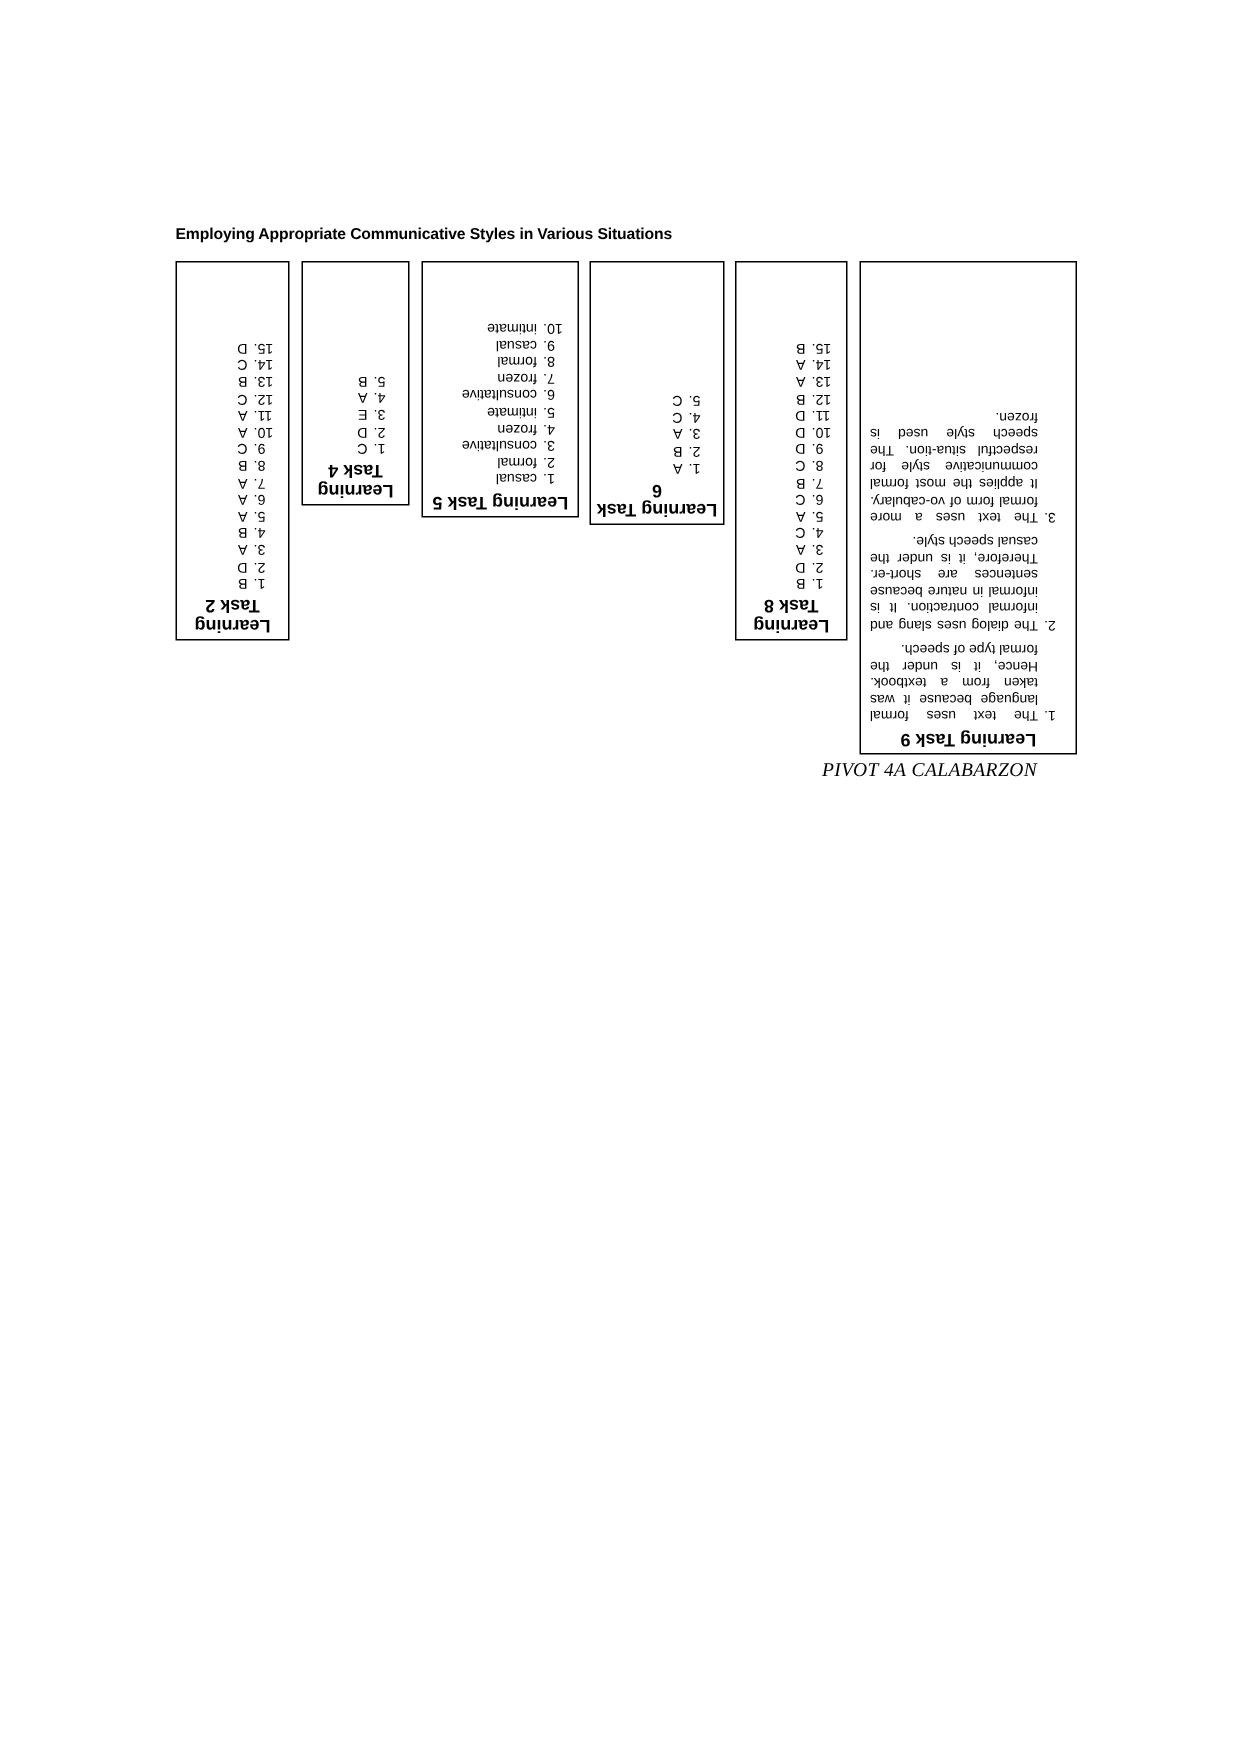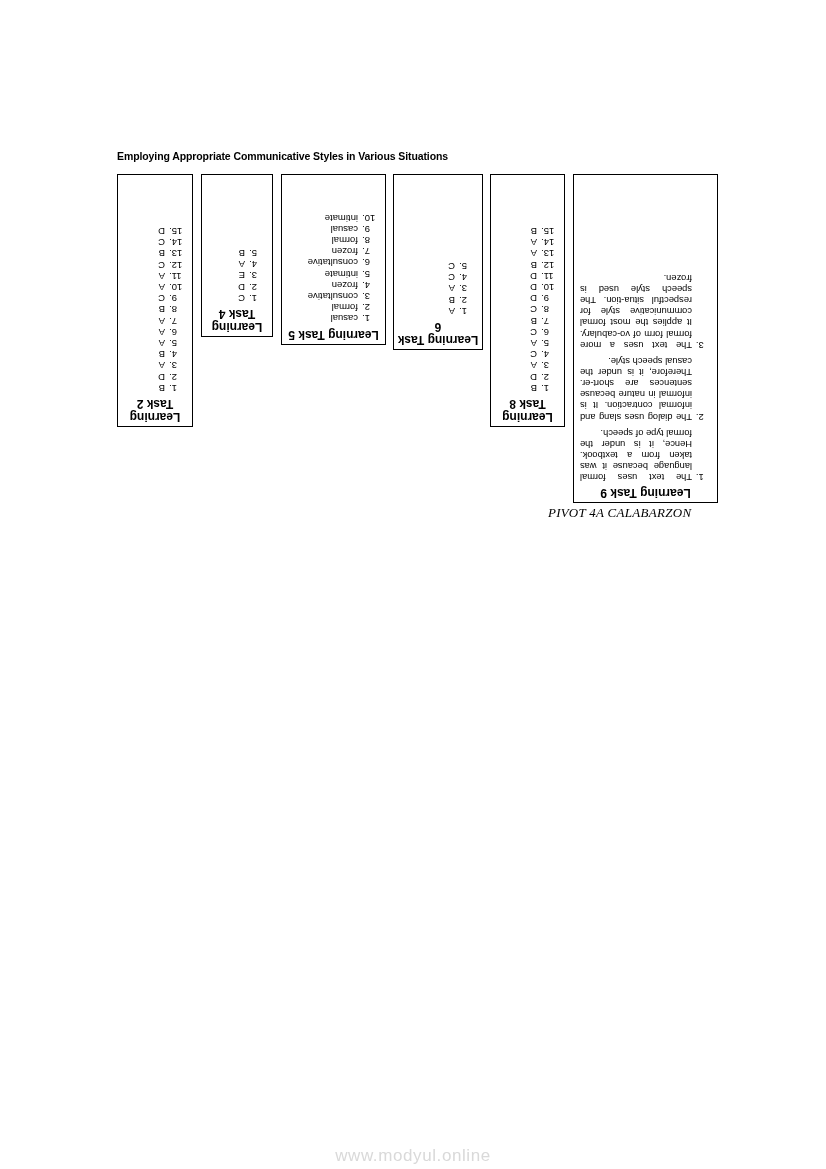--- a/index.html
+++ b/index.html
@@ -372,15 +372,14 @@
       </div>
       <div class="kb-para">
         <span class="p-num">3.</span>
         <span class="p-txt">The text uses a more formal form of vo-cabulary. It applies the most formal communicative style for respectful situa-tion. The speech style used is frozen.</span>
       </div>
     </div>
   </div>
 
   <div class="pivot-label">PIVOT 4A CALABARZON</div>
 
-  <div class="watermark">www.modyul.online</div>
 
 </div>
 
 </body></html>

